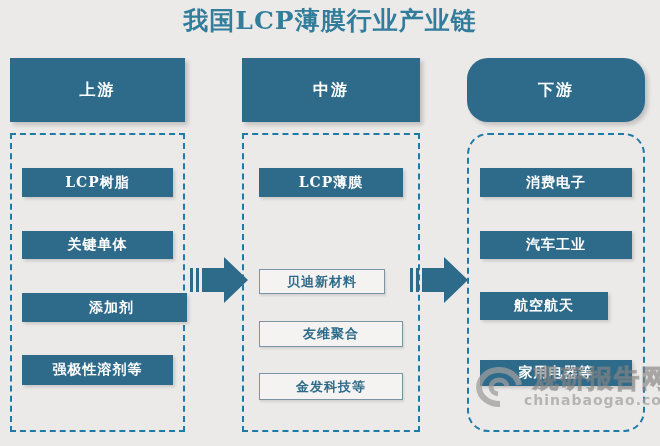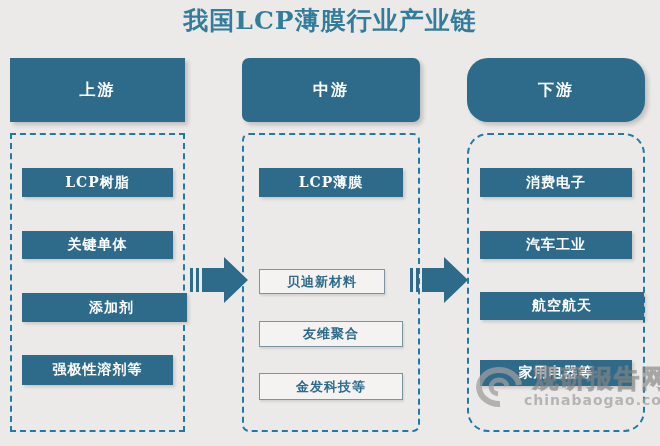--- a/index.html
+++ b/index.html
@@ -12,21 +12,21 @@
   }
   .title{
     position:absolute;top:6px;left:0;right:0;
     margin:0;text-align:center;
     font-size:25px;line-height:30px;font-weight:bold;
     letter-spacing:1px;
     color:var(--title,#327d9b);
   }
   
   .col1{left:10px;width:175px;}
-  .col2{left:242px;width:178px;border-radius:7px;}
+  .col2{left:242px;width:178px;}
   .col3{left:467px;width:178px;border-radius:21px;}
   .hdr{
     position:absolute;top:58px;height:64px;
     background:var(--teal,#2e6b8a);
     color:#fff;font-size:16px;font-weight:bold;letter-spacing:2px;
     display:flex;align-items:center;justify-content:center;
     box-shadow:3px 3px 4px rgba(0,0,0,0.18);
   }
   .panel{
     position:absolute;top:133px;height:299px;
@@ -56,21 +56,21 @@
   .u4{left:10px;width:151px;top:220px;height:30px;}
   
   .m1{left:15px;width:144px;top:33px;height:29px;}
   .m2{left:15px;width:144px;top:87px;height:25px;}
   .m3{left:15px;width:126px;top:134px;height:25px;}
   .m4{left:15px;width:144px;top:186px;height:26px;}
   .m5{left:15px;width:144px;top:238px;height:27px;}
   
   .d1{left:11px;width:152px;top:33px;height:29px;}
   .d2{left:11px;width:152px;top:96px;height:28px;}
-  .d3{left:11px;width:164px;top:157px;height:28px;text-align:center;}
+  .d3{left:11px;width:128px;top:157px;height:28px;text-align:center;}
   .d4{left:11px;width:152px;top:225px;height:26px;}
   
   .arrow{position:absolute;top:257px;width:58px;height:46px;}
   .arrow-1{left:190px;}
   .arrow-2{left:410px;}
   .arrow svg{display:block;width:100%;height:100%;}
   .arrow .shape{fill:var(--teal,#2e6b8a);}
   
   .watermark{
     position:absolute;left:474px;top:366px;

